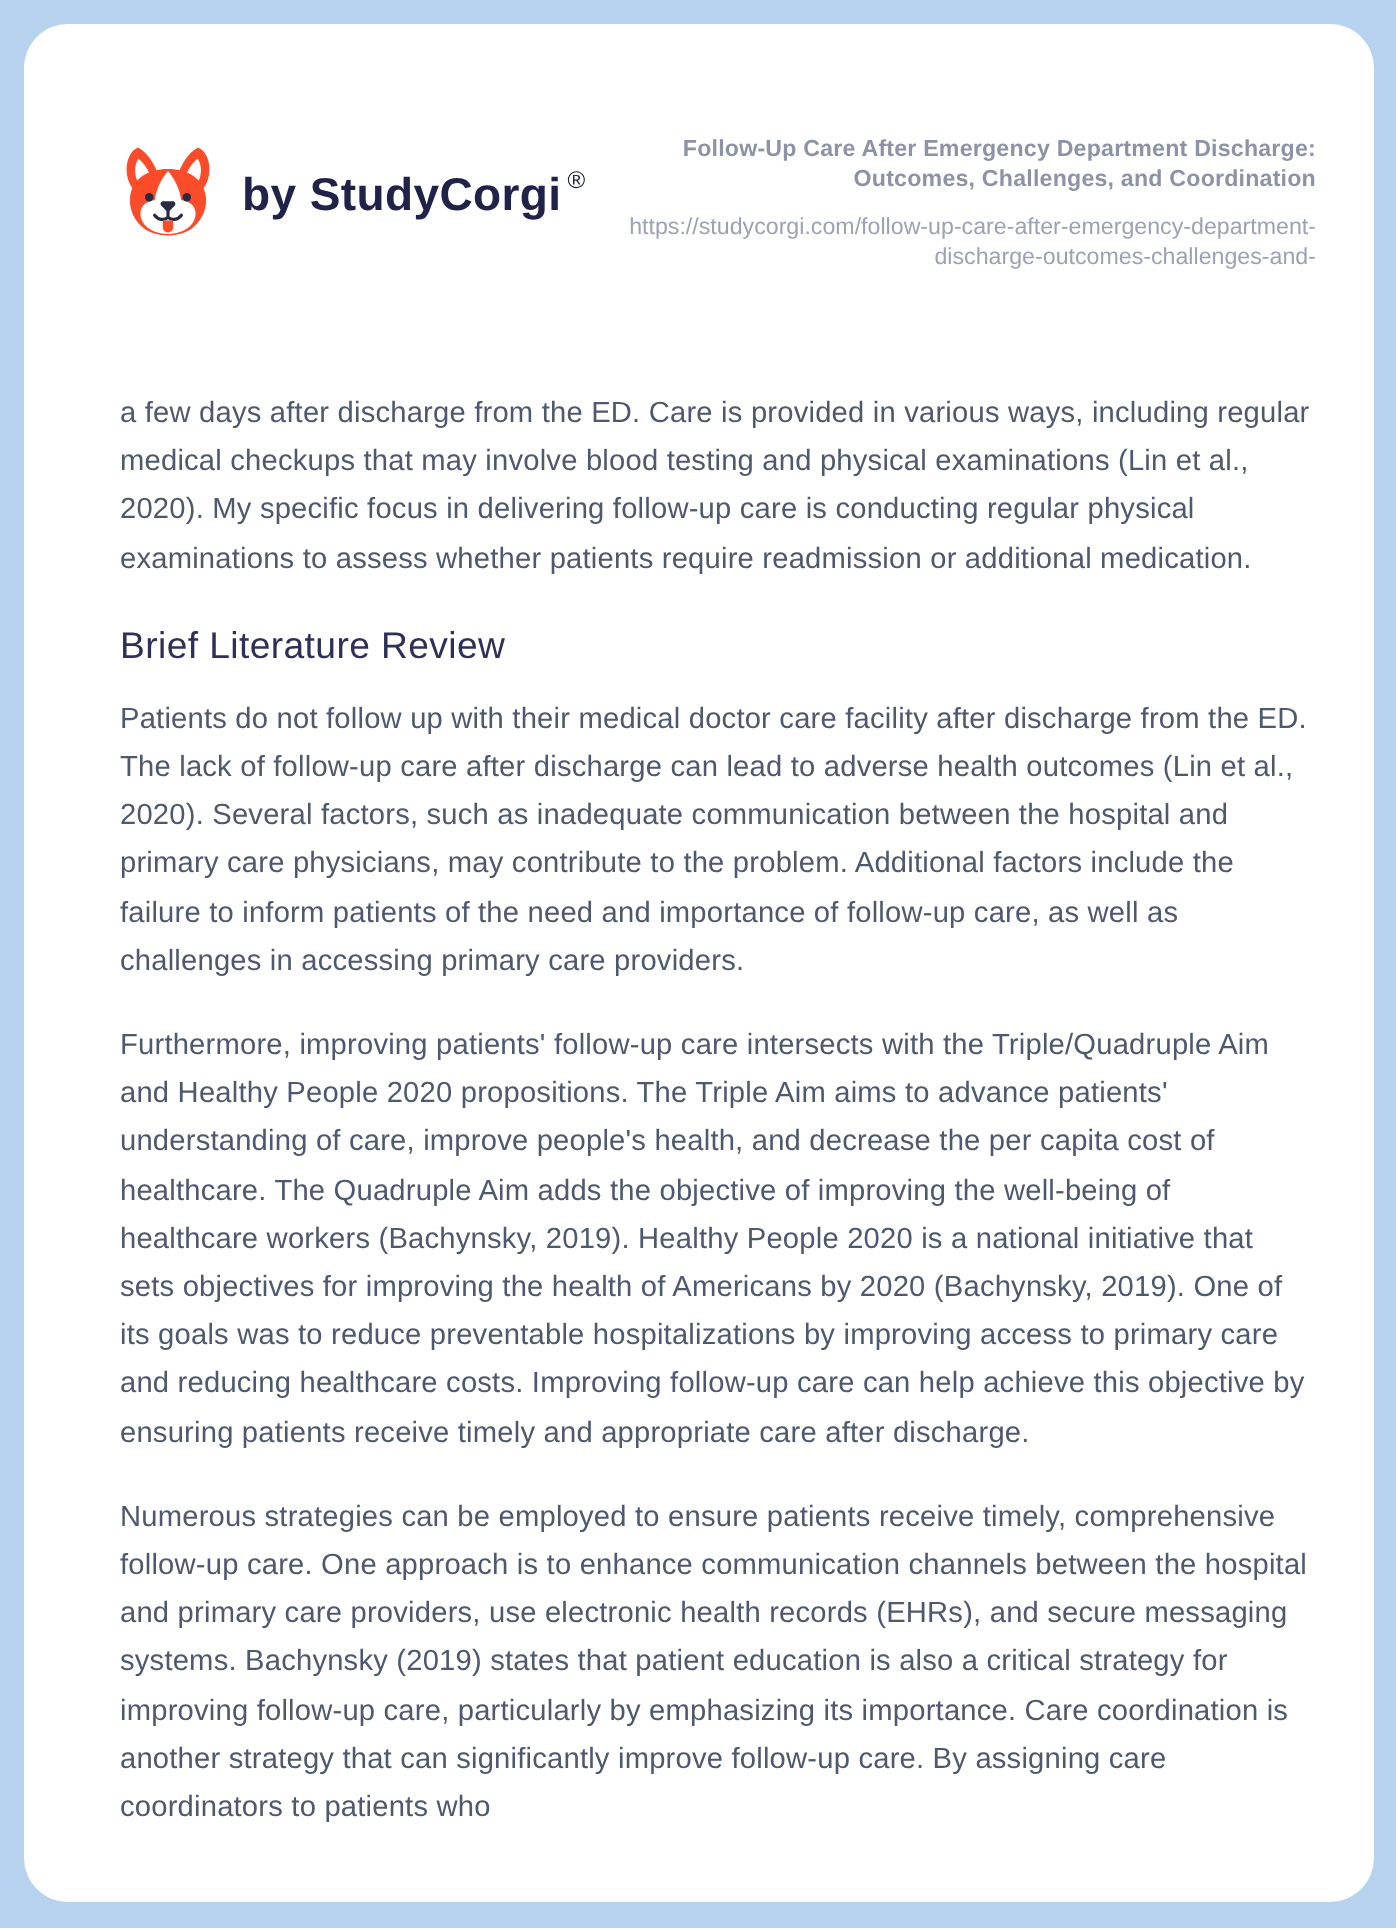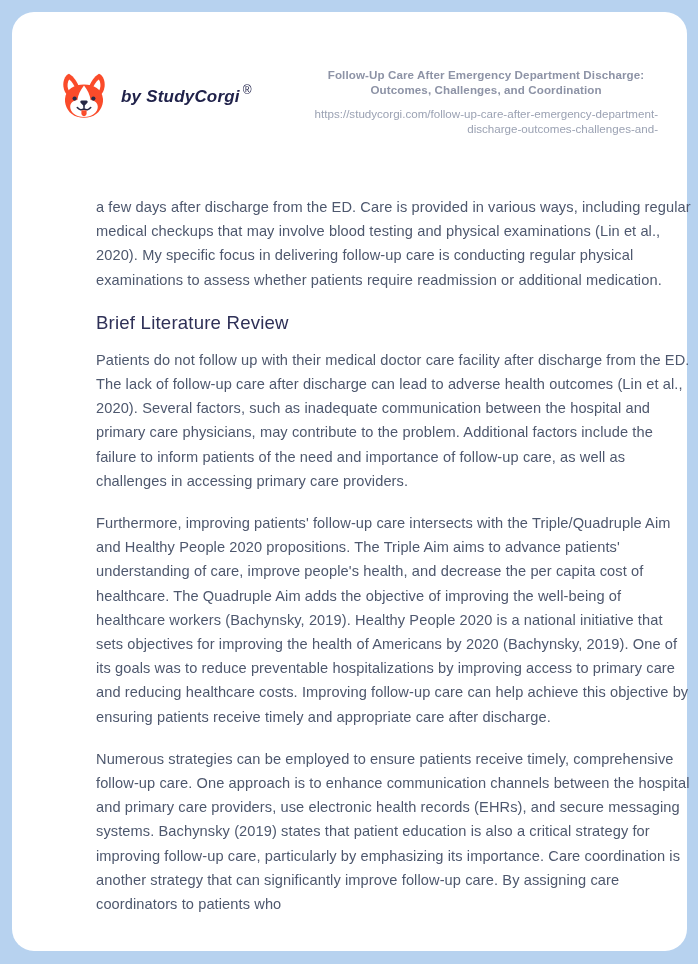--- a/index.html
+++ b/index.html
@@ -28,26 +28,25 @@
     align-items: flex-start;
   }
   .brand {
     display: flex;
     align-items: center;
     margin-top: 12px;
   }
   .corgi-icon { width: 48px; height: 48px; flex: 0 0 auto; }
   .brand-text {
     margin-left: 13px;
-    font-size: 17px;
+    font-size: 23px;
     font-weight: 800;
     color: #20224a;
     letter-spacing: 0.2px;
     white-space: nowrap;
-    font-style: italic;
   }
   .reg-mark {
     font-size: 12px;
     font-weight: 400;
     color: #20224a;
     vertical-align: top;
     position: relative;
     top: -7px;
     margin-left: 3px;
   }
@@ -55,34 +54,32 @@
     width: 344px;
     text-align: right;
     margin-top: 6px;
   }
   .doc-title {
     font-size: 11.6px;
     font-weight: 700;
     line-height: 15px;
     color: #8d93a6;
     letter-spacing: 0.1px;
-    text-align: center;
   }
   .doc-url {
     margin-top: 9px;
     font-size: 11.6px;
     font-weight: 400;
     line-height: 15px;
     color: #9ba2b3;
     word-break: break-all;
   }
   .content {
     margin-top: 59px;
     width: 597px;
-    margin-left: 36px;
   }
   .content p {
     margin: 0 0 18px 0;
     font-size: 14.6px;
     line-height: 24.2px;
     color: #4e586e;
     letter-spacing: 0.1px;
   }
   .content h2 {
     margin: 14px 0 12px 0;

